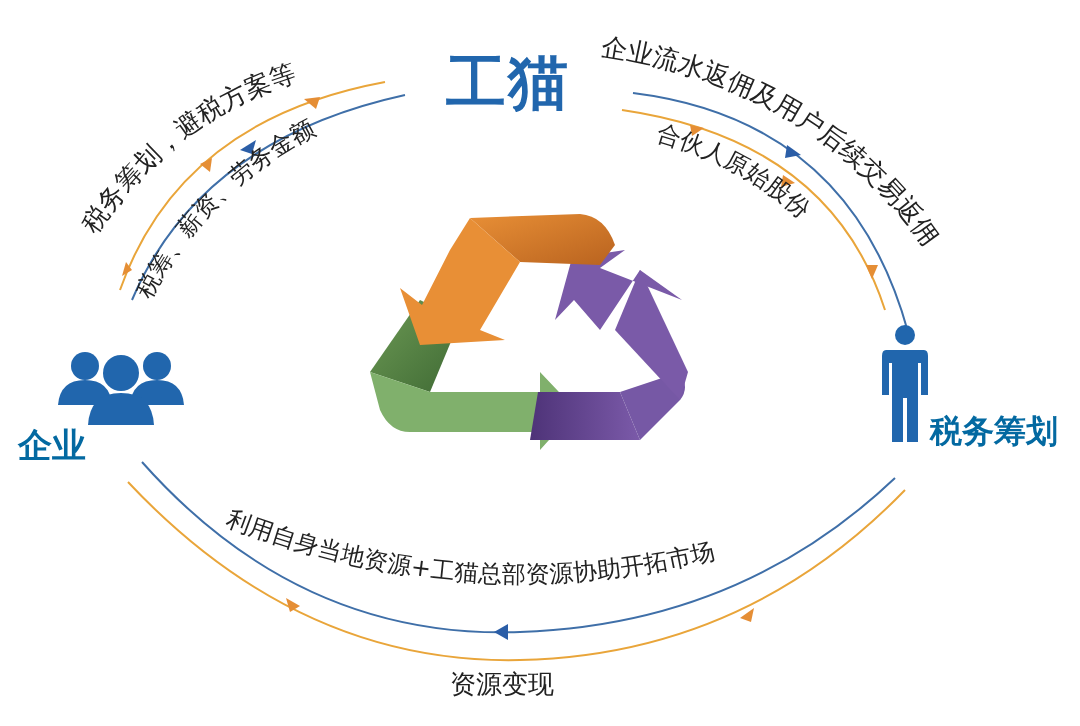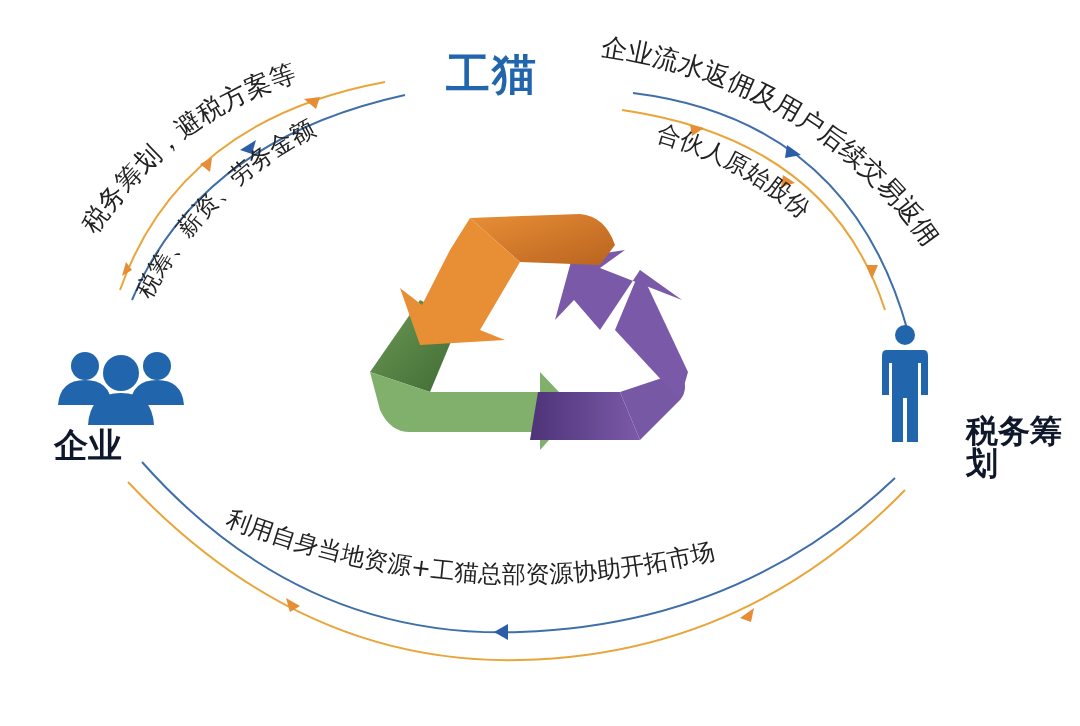--- a/index.html
+++ b/index.html
@@ -1,21 +1,21 @@
 <!DOCTYPE html>
 <html><head>
 <meta charset="utf-8">
 <style>
   html, body { margin: 0; padding: 0; background: #ffffff; }
   body { width: 1080px; height: 726px; position: relative; overflow: hidden;
          font-family: "DejaVu Sans", "Liberation Sans", sans-serif; }
   #stage { position: absolute; left: 0; top: 0; width: 1080px; height: 726px; }
-  .title { position: absolute; left: 446px; top: 52px; font-size: 44px; font-weight: bold;
+  .title { position: absolute; left: 446px; top: 52px; font-size: 60px; font-weight: bold;
            color: #2166ad; letter-spacing: 2px; line-height: 1; }
-  .node-label { position: absolute; font-weight: bold; color: #0f172a; line-height: 1; margin-left: 36px; }
+  .node-label { position: absolute; font-weight: bold; color: #0369a1; line-height: 1; }
   .lbl-ent { left: 18px; top: 428px; font-size: 34px; }
   .lbl-agent { left: 930px; top: 415px; font-size: 32px; }
   .bottom-label { position: absolute; left: 450px; top: 667px; font-size: 26px; color: #222; }
   svg text { font-family: "DejaVu Sans", "Liberation Sans", sans-serif; fill: #222; }
 </style>
 </head>
 <body>
 
 <div id="stage">
 
@@ -111,13 +111,14 @@
 
     <g fill="#2166ad">
       <circle cx="905" cy="335" r="10"></circle>
       <path d="M886,350 L924,350 Q928,350 928,356 L928,395 L921,395 L921,363 L918,363 L918,442 L907,442 L907,398 L903,398 L903,442 L892,442 L892,363 L889,363 L889,395 L882,395 L882,356 Q882,350 886,350 Z"></path>
     </g>
   </svg>
 
   <div class="title">工猫</div>
   <div class="node-label lbl-ent">企业</div>
   <div class="node-label lbl-agent">税务筹划</div>
+  <div class="bottom-label">资源变现</div>
 </div>
 
 </body></html>

